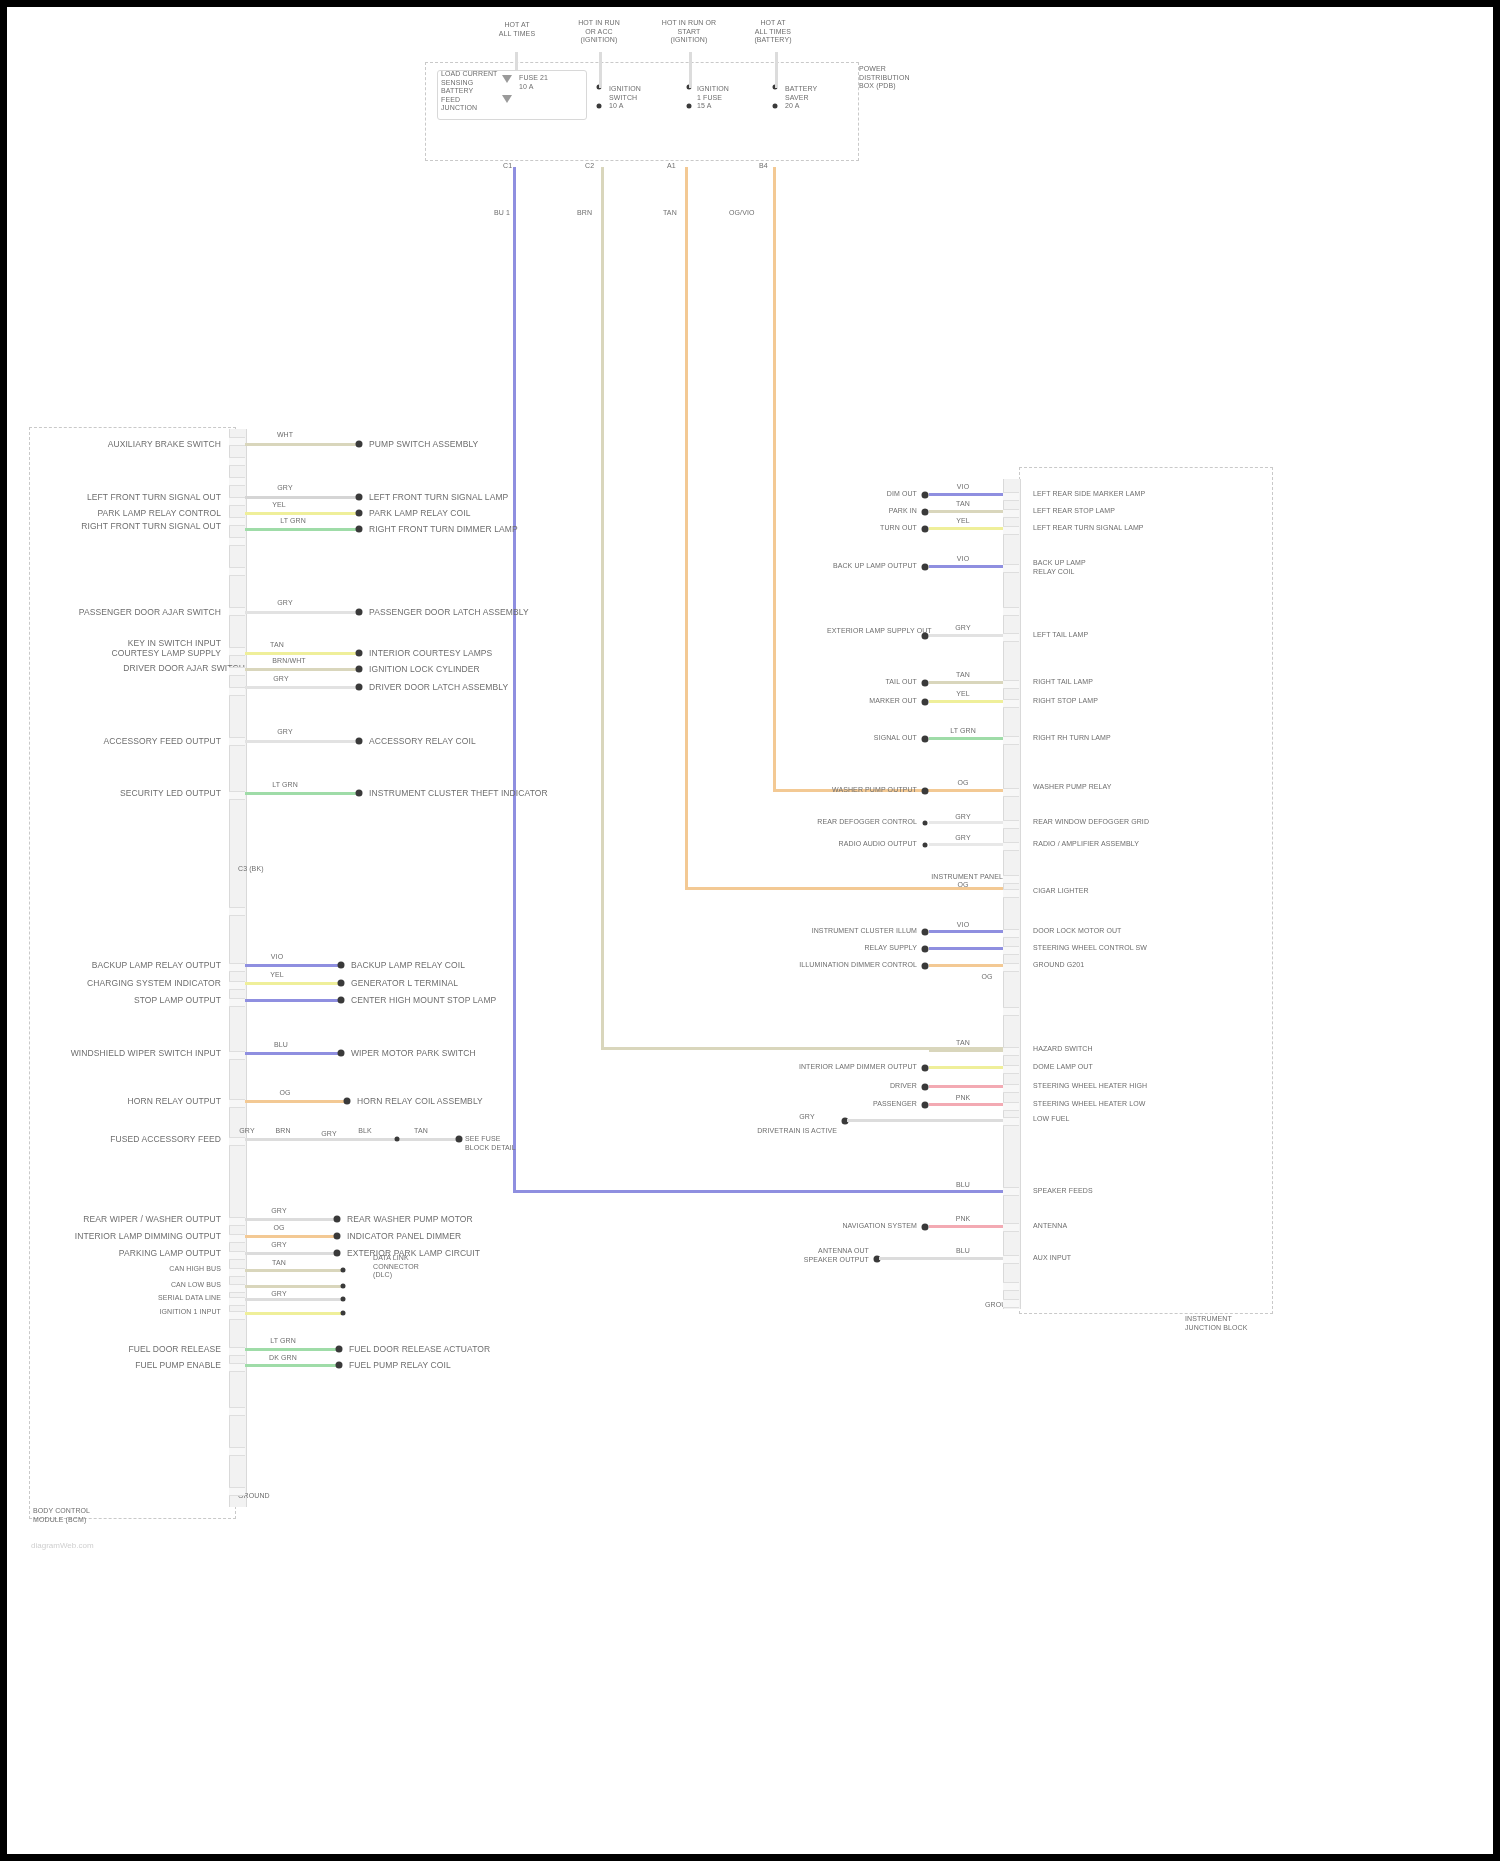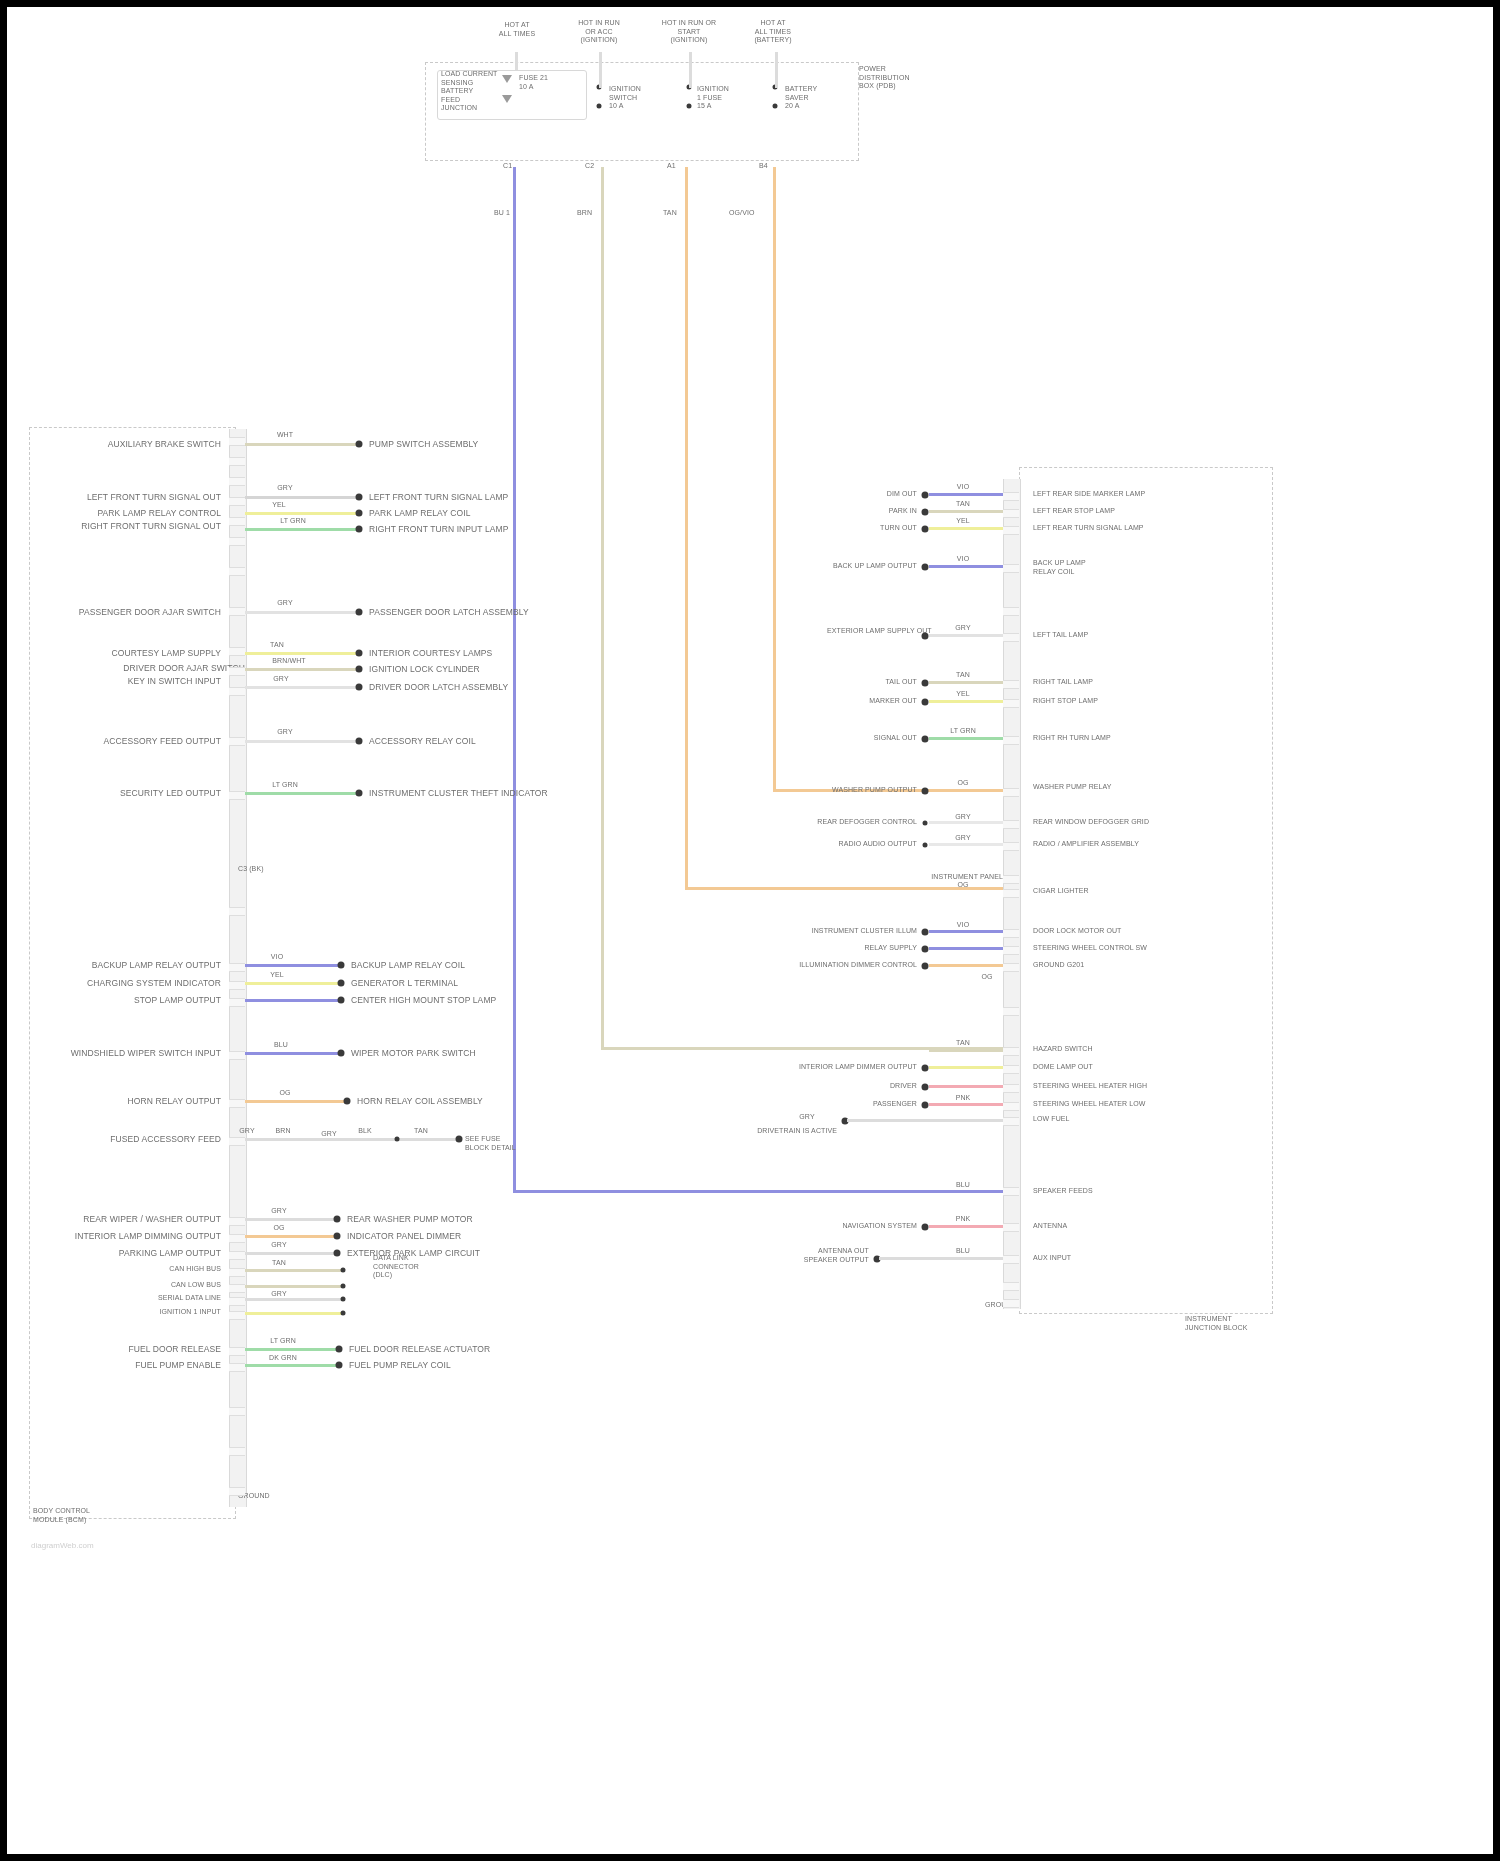--- a/index.html
+++ b/index.html
@@ -181,35 +181,35 @@
   <div class="lbl r" style="left:214px;top:501px;">PARK LAMP RELAY CONTROL</div>
   <div class="w wh" style="left:238px;top:505px;width:112px;background:#efef9a;"></div>
   <div class="lbl c tiny" style="left:272px;top:494px;">YEL</div>
   <div class="dot" style="left:352px;top:506px;"></div>
   <div class="lbl" style="left:362px;top:501px;">PARK LAMP RELAY COIL</div>
 
   <div class="lbl r" style="left:214px;top:514px;">RIGHT FRONT TURN SIGNAL OUT</div>
   <div class="w wh" style="left:238px;top:521px;width:112px;background:#9fdca8;"></div>
   <div class="lbl c tiny" style="left:286px;top:510px;">LT GRN</div>
   <div class="dot" style="left:352px;top:522px;"></div>
-  <div class="lbl" style="left:362px;top:517px;width:118px;">RIGHT FRONT TURN INPUT LAMP</div>
+  <div class="lbl" style="left:362px;top:517px;width:118px;">RIGHT FRONT TURN DIMMER LAMP</div>
 
   <div class="lbl r" style="left:214px;top:600px;">PASSENGER DOOR AJAR SWITCH</div>
   <div class="w wh" style="left:238px;top:604px;width:112px;background:#e2e2e2;"></div>
   <div class="lbl c tiny" style="left:278px;top:592px;">GRY</div>
   <div class="dot" style="left:352px;top:605px;"></div>
   <div class="lbl" style="left:362px;top:600px;width:150px;">PASSENGER DOOR LATCH ASSEMBLY</div>
 
   <div class="lbl r" style="left:214px;top:641px;">COURTESY LAMP SUPPLY</div>
   <div class="w wh" style="left:238px;top:645px;width:112px;background:#efef9a;"></div>
   <div class="lbl c tiny" style="left:270px;top:634px;">TAN</div>
   <div class="dot" style="left:352px;top:646px;"></div>
   <div class="lbl" style="left:362px;top:641px;">INTERIOR COURTESY LAMPS</div>
 
-  <div class="lbl r" style="left:214px;top:669px;">KEY IN SWITCH INPUT</div>
+  <div class="lbl r" style="left:214px;top:631px;">KEY IN SWITCH INPUT</div>
   <div class="w wh" style="left:238px;top:661px;width:112px;background:#d9d6bc;"></div>
   <div class="lbl c tiny" style="left:282px;top:650px;">BRN/WHT</div>
   <div class="dot" style="left:352px;top:662px;"></div>
   <div class="lbl" style="left:362px;top:657px;">IGNITION LOCK CYLINDER</div>
 
   <div class="lbl r" style="left:214px;top:656px;margin-left:24px;">DRIVER DOOR AJAR SWITCH</div>
   <div class="w wh" style="left:238px;top:679px;width:112px;background:#e2e2e2;"></div>
   <div class="lbl c tiny" style="left:274px;top:668px;">GRY</div>
   <div class="dot" style="left:352px;top:680px;"></div>
   <div class="lbl" style="left:362px;top:675px;width:118px;">DRIVER DOOR LATCH ASSEMBLY</div>

